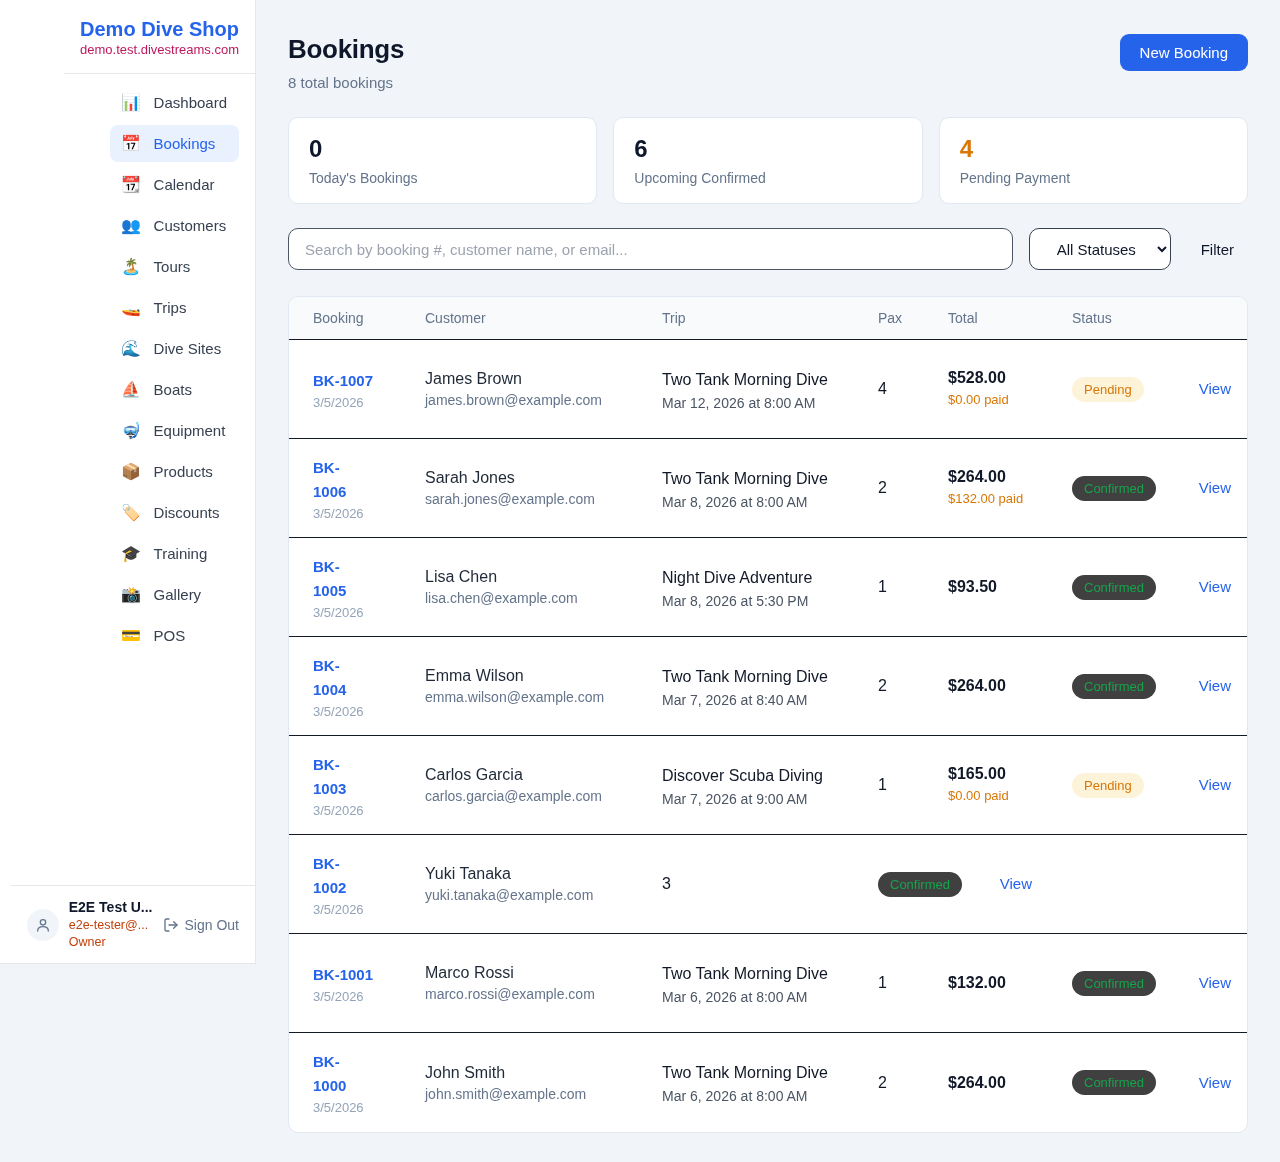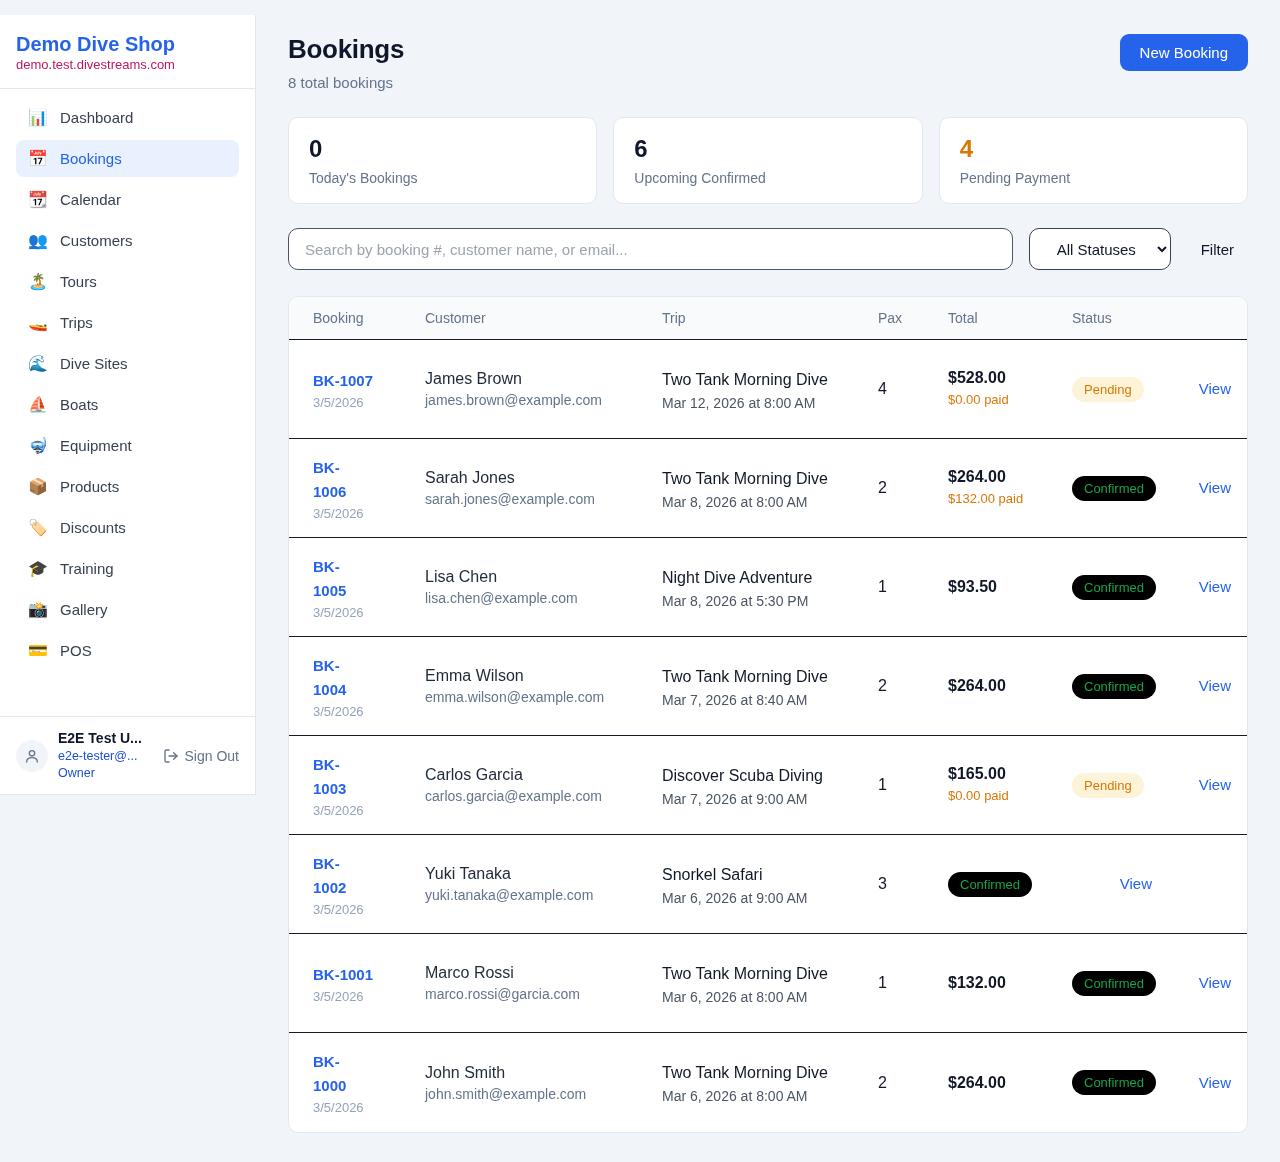--- a/index.html
+++ b/index.html
@@ -1,37 +1,37 @@
 <!DOCTYPE html>
 <html><head>
 <meta charset="utf-8">
 <style>
   * { box-sizing: border-box; margin: 0; padding: 0; }
   body { font-family: "Liberation Sans", sans-serif; background: #f1f5f9; }
   .app { width: 1280px; min-height: 1162px; position: relative; }
 
   
-  .sidebar { position: absolute; top: 15px; left: 0; width: 256px; height: 780px;
+  .sidebar { position: absolute; top: 0; left: 0; width: 256px; height: 964px;
     background: #ffffff; border-right: 1px solid #e5e7eb; border-bottom: 1px solid #e5e7eb;
-    display: flex; flex-direction: column; }
+    display: flex; flex-direction: column; align-items: flex-end; }
   .shop-header { padding: 18px 16px 16px; border-bottom: 1px solid #e5e7eb; }
   .shop-name { font-size: 20px; font-weight: 700; color: #2563eb; }
   .shop-domain { font-size: 13px; color: #be185d; margin-top: 1px; }
   .nav { padding: 10px 0 0; }
   .nav-item { display: flex; align-items: center; gap: 12px; margin: 0 16px 4px;
     padding: 9px 12px; border-radius: 8px; font-size: 15px; color: #374151; cursor: pointer; }
   .nav-item.active { background: #e9f1fe; color: #2563eb; font-weight: 500; }
   .nav-icon { width: 20px; font-size: 16px; text-align: center; flex: none; }
   .user-section { margin-top: auto; border-top: 1px solid #e5e7eb; padding: 12px 16px;
     display: flex; align-items: center; gap: 10px; }
   .avatar { width: 32px; height: 32px; border-radius: 50%; background: #f1f5f9; flex: none;
     display: flex; align-items: center; justify-content: center; color: #64748b; }
   .user-info { line-height: 1.35; min-width: 0; }
   .user-name { font-size: 14px; font-weight: 700; color: #0f172a; white-space: nowrap; }
-  .user-email, .user-role { font-size: 12.5px; color: #1d4ed8; white-space: nowrap; }
+  .user-email, .user-role { font-size: 12.5px; color: #c2410c; white-space: nowrap; }
   .signout { margin-left: auto; display: flex; align-items: center; gap: 6px;
     color: #64748b; font-size: 14px; background: none; border: none; cursor: pointer;
     font-family: inherit; }
 
   
   .main { margin-left: 256px; padding: 34px 32px 30px; }
   .page-header { display: flex; align-items: flex-start; justify-content: space-between; margin-bottom: 26px; }
   .page-title { font-size: 26px; font-weight: 700; color: #0f172a; letter-spacing: -0.3px; }
   .page-subtitle { font-size: 15px; color: #64748b; margin-top: 9px; }
   .btn-primary { background: #2563eb; color: #fff; border: none; border-radius: 9px;
@@ -67,21 +67,21 @@
   .email { font-size: 14px; color: #64748b; margin-top: 4px; }
   .trip { font-size: 16px; font-weight: 500; color: #111827; line-height: 1.5; }
   .trip-date { font-size: 14px; color: #4b5563; margin-top: 3px; }
   .pax { font-size: 16px; color: #111827; }
   .total { font-size: 16px; font-weight: 700; color: #111827; }
   .paid { font-size: 13px; color: #d97706; margin-top: 4px; line-height: 1.35; }
   .paid:empty { display: none; }
   .badge { display: inline-block; font-size: 13px; font-weight: 500; padding: 5px 12px;
     border-radius: 999px; }
   .badge.pending { background: #fdf3d8; color: #d97706; }
-  .badge.confirmed { background: #000000; color: #16a34a; }
+  .badge.confirmed { background: #404040; color: #16a34a; }
   .action { text-align: right; padding-right: 16px; }
   .view { font-size: 15px; font-weight: 500; color: #2563eb; text-decoration: none; cursor: pointer; }
 </style>
 </head>
 <body>
 
 <div class="app">
 
   <aside class="sidebar">
     <div class="shop-header">
@@ -377,41 +377,37 @@
           <div class="trow">
             <div class="cell">
               <a class="bk">BK-
 1002</a>
               <div class="bk-date">3/5/2026</div>
             </div>
             <div class="cell">
               <div class="cust">Yuki Tanaka</div>
               <div class="email">yuki.tanaka@example.com</div>
             </div>
-            <div class="cell">
-              <div class="trip">Snorkel Safari</div>
-              <div class="trip-date">Mar 6, 2026 at 9:00 AM</div>
-            </div>
             <div class="cell pax">3</div>
             <div class="cell">
               <span class="badge confirmed">Confirmed</span>
             </div>
             <div class="cell action">
               <a class="view">View</a>
             </div>
           </div>
 
           <div class="trow">
             <div class="cell">
               <a class="bk">BK-1001</a>
               <div class="bk-date">3/5/2026</div>
             </div>
             <div class="cell">
               <div class="cust">Marco Rossi</div>
-              <div class="email">marco.rossi@garcia.com</div>
+              <div class="email">marco.rossi@example.com</div>
             </div>
             <div class="cell">
               <div class="trip">Two Tank Morning Dive</div>
               <div class="trip-date">Mar 6, 2026 at 8:00 AM</div>
             </div>
             <div class="cell pax">1</div>
             <div class="cell">
               <div class="total">$132.00</div>
 
             </div>

